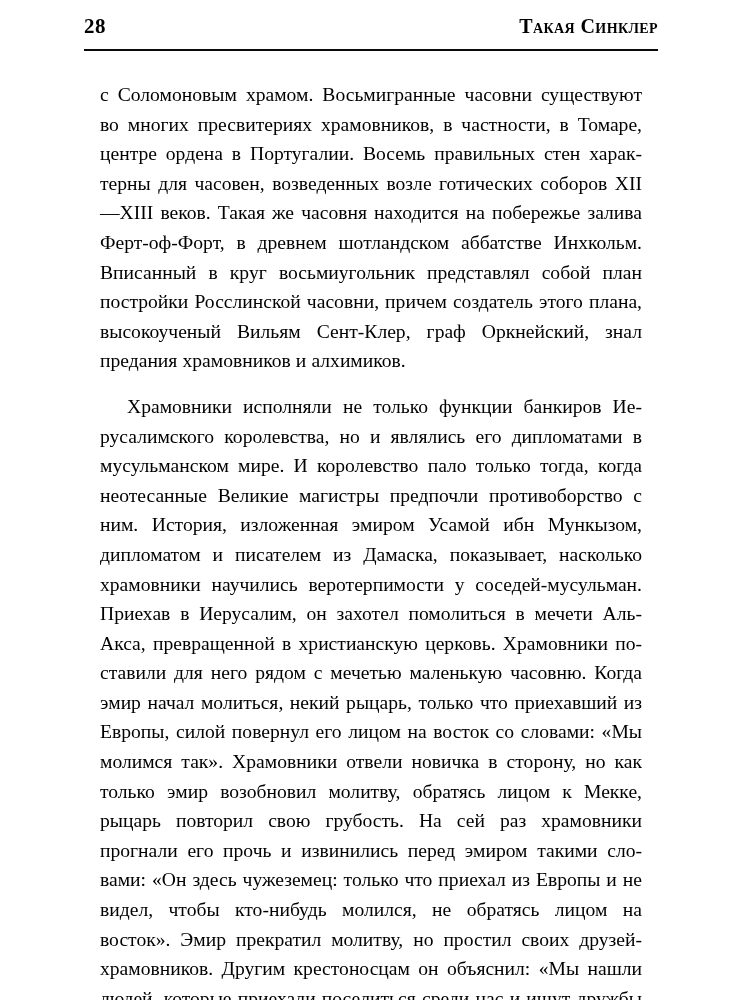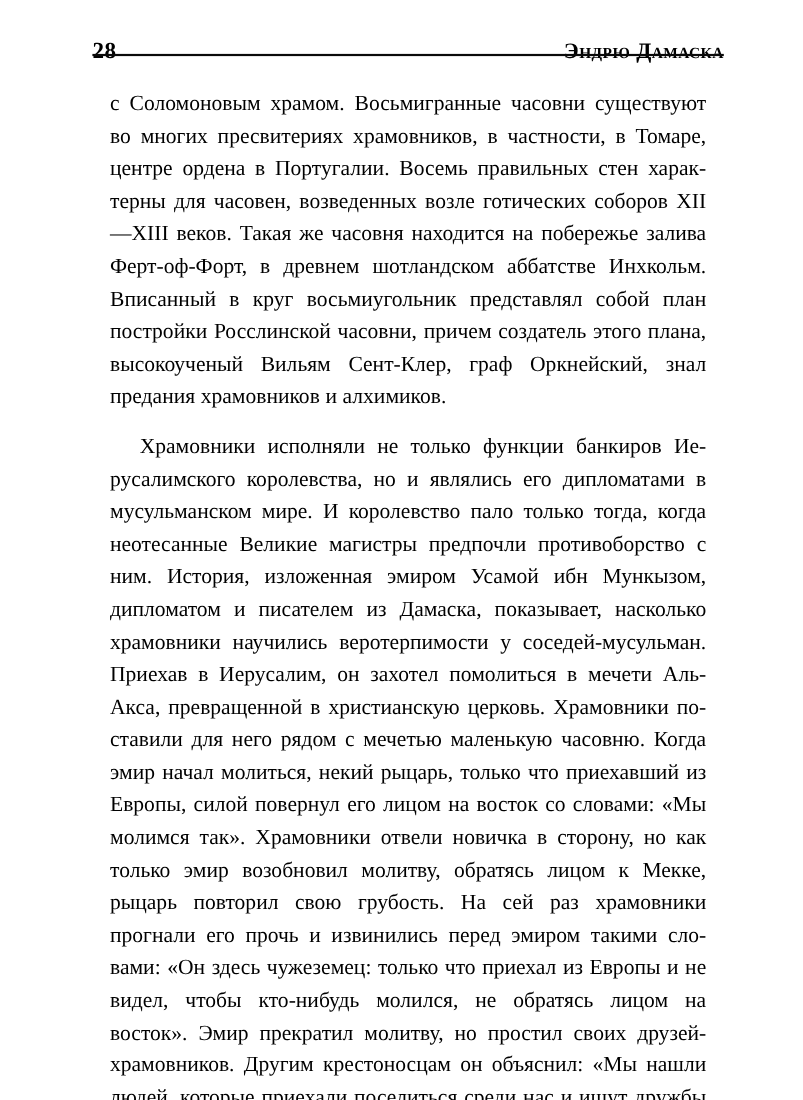--- a/index.html
+++ b/index.html
@@ -31,21 +31,20 @@
     align-items: baseline;
     justify-content: space-between;
   }
 
   .folio {
     font-family: "Liberation Serif", "DejaVu Serif", serif;
     font-size: 21px;
     font-weight: bold;
     letter-spacing: 0.5px;
     line-height: 1;
-    margin-top: 20px;
   }
 
   .running-head {
     font-family: "Liberation Serif", "DejaVu Serif", serif;
     font-size: 20px;
     font-weight: bold;
     font-variant: small-caps;
     text-transform: none;
     letter-spacing: 0.4px;
     line-height: 1;
@@ -84,21 +83,21 @@
     text-indent: 27px;
   }
 </style>
 </head>
 <body>
 
 <div class="page">
 
   <div class="header">
     <span class="folio">28</span>
-    <span class="running-head">Эндрю Дамаска</span>
+    <span class="running-head">Такая Синклер</span>
   </div>
 
   <div class="header-rule"></div>
 
   <div class="textblock">
     <p class="para">с Соломоновым храмом. Восьмигранные часовни существуют во многих пресвитериях храмовников, в частности, в Томаре, центре ордена в Португалии. Восемь правильных стен харак­терны для часовен, возведенных возле готических соборов XII—XIII веков. Такая же часовня находится на побережье залива Ферт-оф-Форт, в древнем шотландском аббатстве Инх­кольм. Вписанный в круг восьмиугольник представлял собой план постройки Росслинской часовни, причем создатель этого плана, высокоученый Вильям Сент-Клер, граф Оркнейский, знал предания храмовников и алхимиков.</p>
     <p class="para indent">Храмовники исполняли не только функции банкиров Ие­русалимского королевства, но и являлись его дипломатами в мусульманском мире. И королевство пало только тогда, когда неотесанные Великие магистры предпочли противоборство с ним. История, изложенная эмиром Усамой ибн Мункызом, дипломатом и писателем из Дамаска, показывает, насколько храмовники научились веротерпимости у соседей-мусульман. Приехав в Иерусалим, он захотел помолиться в мечети Аль-Акса, превращенной в христианскую церковь. Храмовники по­ставили для него рядом с мечетью маленькую часовню. Когда эмир начал молиться, некий рыцарь, только что приехавший из Европы, силой повернул его лицом на восток со словами: «Мы молимся так». Храмовники отвели новичка в сторону, но как только эмир возобновил молитву, обратясь лицом к Мек­ке, рыцарь повторил свою грубость. На сей раз храмовники прогнали его прочь и извинились перед эмиром такими сло­вами: «Он здесь чужеземец: только что приехал из Европы и не видел, чтобы кто-нибудь молился, не обратясь лицом на восток». Эмир прекратил молитву, но простил своих друзей-храмовников. Другим крестоносцам он объяснил: «Мы нашли людей, которые приехали поселиться среди нас и ищут дружбы с мусульманами. Эти люди намного превосходят тех, кто не­давно присоединился к ним на той земле, которую они теперь занимают».</p>
   </div>
 
 </div>

